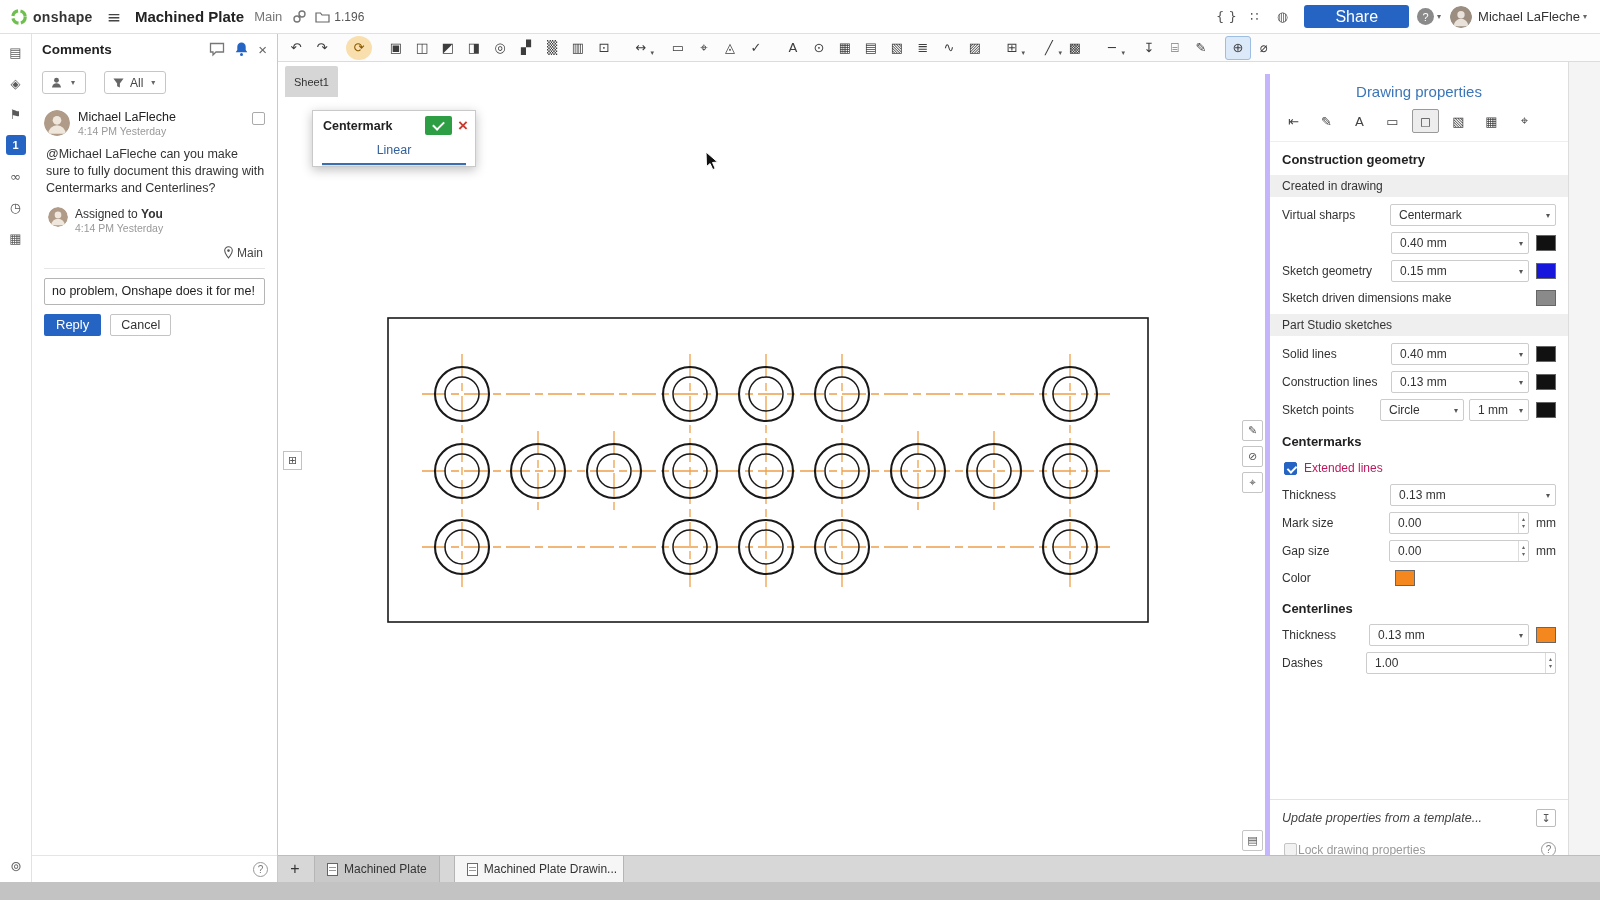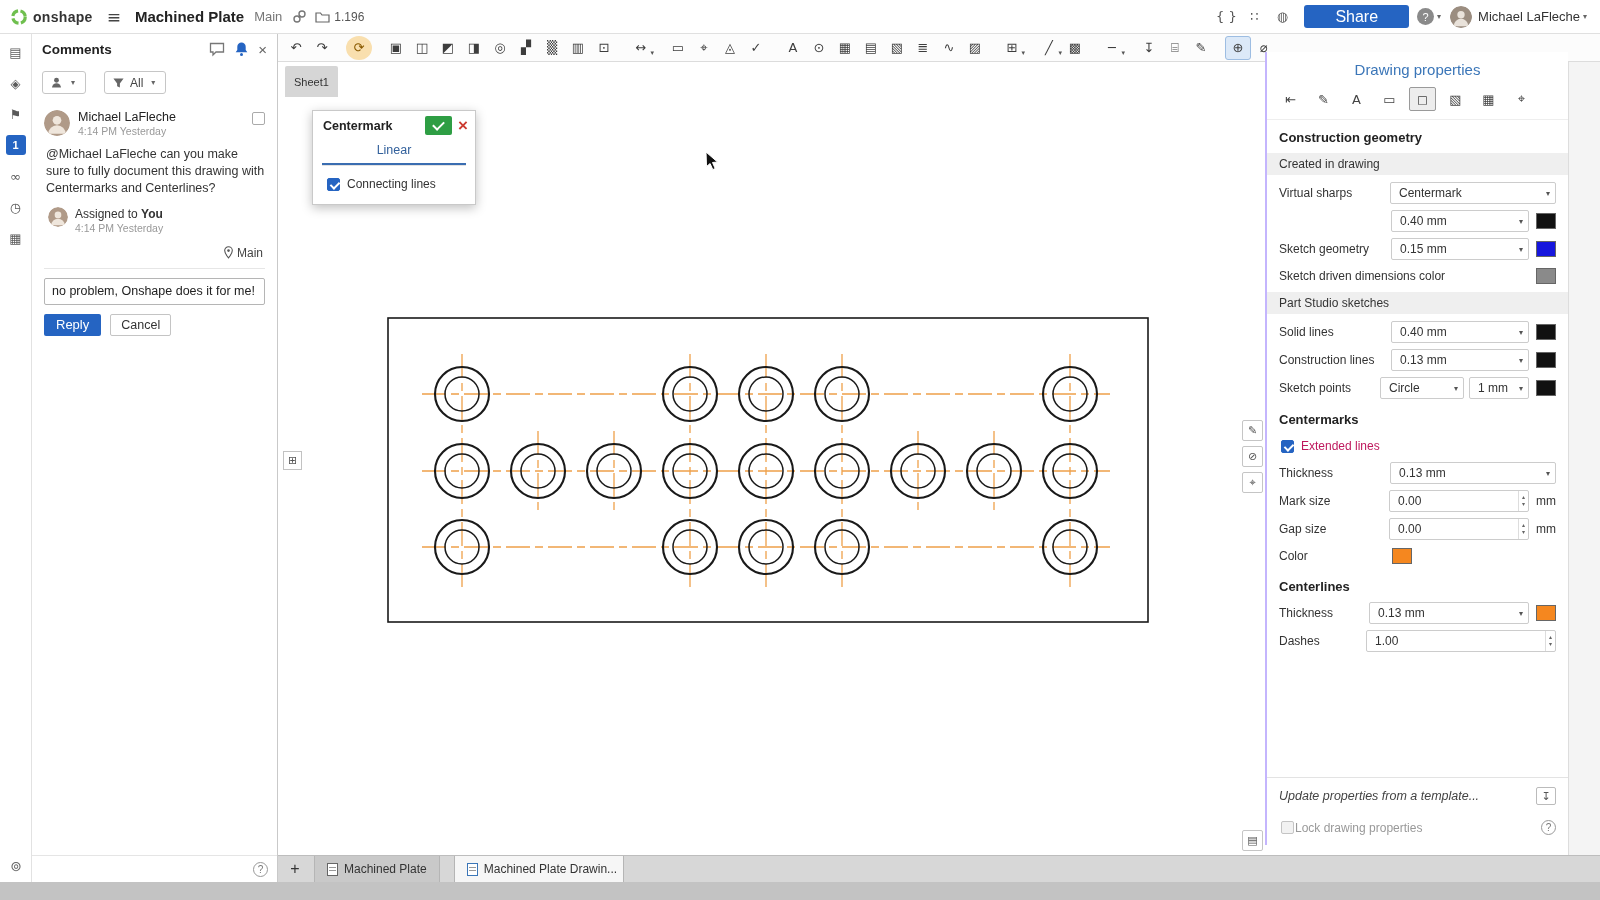--- a/index.html
+++ b/index.html
@@ -84,21 +84,21 @@
   .dlg-tab { display:block; text-align:center; font-size:12.5px; color:#33619c; padding:4px 0 6px; border-bottom:2px solid #3a6db1; cursor:pointer; }
   .dlg-body { display:flex; align-items:center; gap:7px; padding:11px 14px 13px; font-size:12px; color:#333; }
   .cb { width:13px; height:13px; border:1px solid #aaa; border-radius:2px; position:relative; background:#fff; cursor:pointer; flex:none; }
   .cb.checked { background:#2564c2; border-color:#2564c2; }
   .cb.checked::after { content:""; position:absolute; left:4px; top:1px; width:4px; height:7px; border:solid #fff; border-width:0 2px 2px 0; transform:rotate(45deg); }
   .cb.disabled { background:#f2f2f2; border-color:#c4c4c4; }
 
   .cursor { position:absolute; left:427px; top:90px; z-index:25; pointer-events:none; }
 
   
-  .rpanel { position:absolute; left:1265px; top:52px; width:303px; height:793px; background:#fff; border-left:2px solid #c4b5fd; z-index:30; }
+  .rpanel { position:absolute; left:1265px; top:74px; width:303px; height:793px; background:#fff; border-left:5px solid #c4b5fd; z-index:30; }
   .rp-title { text-align:center; color:#3b76b8; font-size:15px; padding:9px 0 7px; }
   .rp-tabs { display:flex; gap:6px; padding:2px 10px 8px; border-bottom:1px solid #eee; }
   .rp-tab { width:27px; height:24px; display:flex; align-items:center; justify-content:center; font-size:13px; color:#444; font-family:"DejaVu Sans",sans-serif; border-radius:2px; cursor:pointer; border:1px solid transparent; }
   .rp-tab.active { border-color:#9a9a9a; background:#ededed; }
   .rp-h1 { font-weight:bold; font-size:13px; color:#222; padding:10px 12px 5px; }
   .rp-h2 { background:#efefef; font-size:12px; color:#333; padding:4px 12px; margin:3px 0 4px; }
   .prow { display:flex; align-items:center; padding:3px 12px; min-height:26px; }
   .plabel { flex:1; font-size:12px; color:#333; padding-right:6px; }
   .plabel.fixed { flex:0 0 113px; }
   .pfill { flex:1; }
@@ -378,24 +378,20 @@
 
     <div class="dlg">
       <div class="dlg-h">
         <span class="dlg-t">Centermark</span>
         <button class="dlg-ok" title=""></button>
         <button class="dlg-x">×</button>
       </div>
       <div class="dlg-tabs">
         <span class="dlg-tab">Linear</span>
       </div>
-      <div class="dlg-body">
-        <span class="cb checked"></span>
-        <span>Connecting lines</span>
-      </div>
     </div>
 
     <div class="side-btns">
       <span class="side-btn">✎</span>
       <span class="side-btn">⊘</span>
       <span class="side-btn">⌖</span>
     </div>
     <span class="side-btn corner-btn">▤</span>
 
     <svg class="cursor" width="18" height="20" viewBox="0 0 18 20">
@@ -436,21 +432,21 @@
     </div>
     <div class="prow">
       <span class="plabel">Sketch geometry</span>
       <span class="dd" style="width:138px">
         <span>0.15 mm</span>
         <span class="ddc">▾</span>
       </span>
       <span class="swatch" style="background: rgb(22, 22, 221);"></span>
     </div>
     <div class="prow">
-      <span class="plabel">Sketch driven dimensions color</span>
+      <span class="plabel">Sketch driven dimensions make</span>
       <span class="swatch" style="background: rgb(138, 138, 138);"></span>
     </div>
 
     <div class="rp-h2">Part Studio sketches</div>
 
     <div class="prow">
       <span class="plabel">Solid lines</span>
       <span class="dd" style="width:138px">
         <span>0.40 mm</span>
         <span class="ddc">▾</span>

